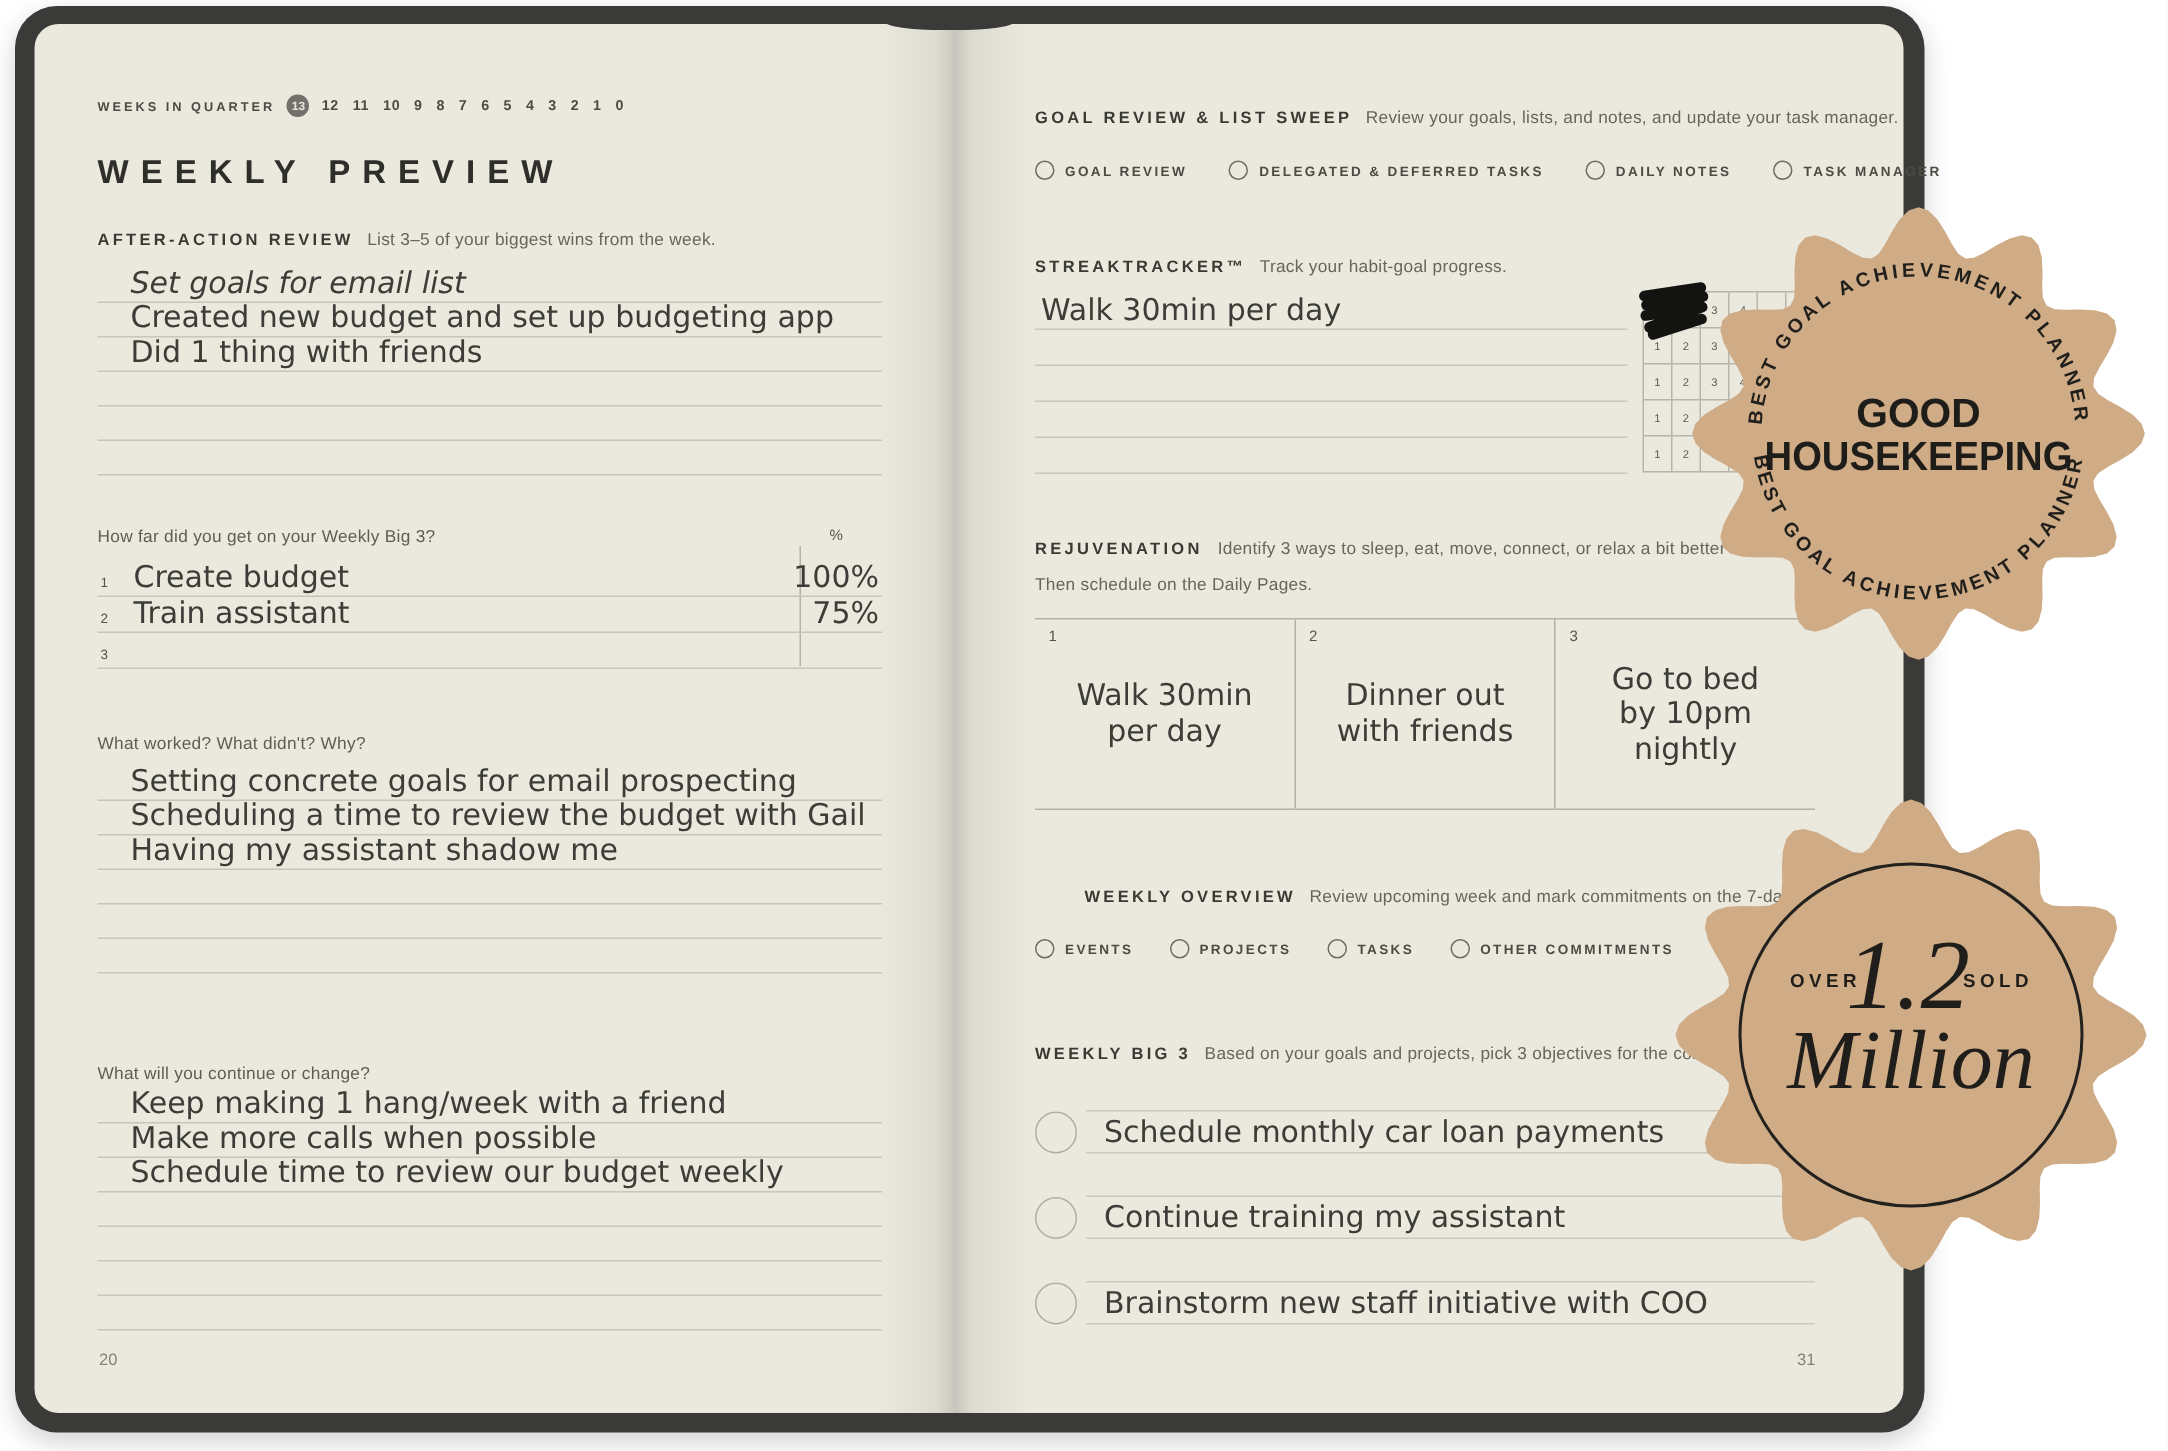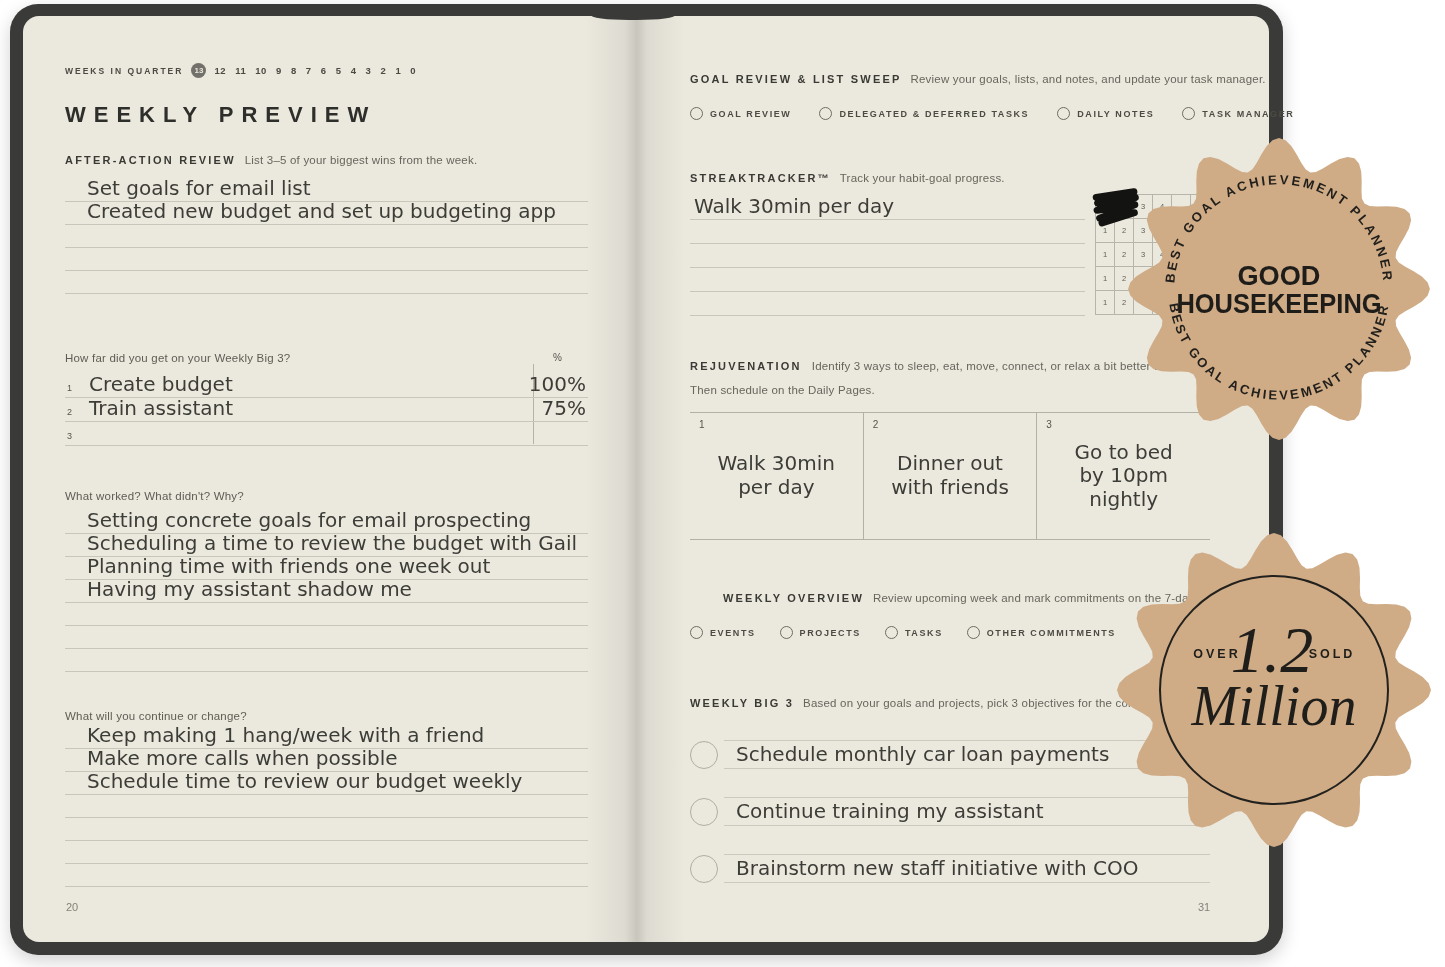--- a/index.html
+++ b/index.html
@@ -81,25 +81,28 @@
     <span class="wiq-nums">12 11 10 9 8 7 6 5 4 3 2 1 0</span>
   </div>
 
   <div class="abs title" style="left:65px;top:102px;z-index:3;">WEEKLY PREVIEW</div>
 
   <div class="abs" style="left:65px;top:154px;display:flex;align-items:baseline;gap:9px;z-index:3;">
     <span class="label">AFTER-ACTION REVIEW</span>
     <span class="desc">List 3–5 of your biggest wins from the week.</span>
   </div>
   <div class="rows" style="left:65px;top:179px;width:523px;z-index:3;">
-    <div class="row" style="height:22px;">
+    <div class="row" style="height:22px;font-style:italic;">
       <span class="hw">Set goals for email list</span>
       </div>
     <div class="row" style="height:22px;">
       <span class="hw">Created new budget and set up budgeting app</span>
+      </div>
+    <div class="row" style="height:22px;">
+      <span class="hw">Did 1 thing with friends</span>
       </div>
     <div class="row" style="height:22px;"></div>
     <div class="row" style="height:22px;"></div>
     <div class="row" style="height:22px;"></div>
   </div>
 
   <div class="abs q" style="left:65px;top:352px;z-index:3;">How far did you get on your Weekly Big 3?</div>
   <div class="abs" style="left:553px;top:352px;font:400 10px 'Liberation Sans',sans-serif;color:#55544c;z-index:3;">%</div>
   <div class="abs" style="left:533px;top:364px;width:1px;height:80px;background:#b5b2a8;z-index:3;"></div>
   <div class="rows" style="left:65px;top:374px;width:523px;z-index:3;">
@@ -118,23 +121,20 @@
       </div>
   </div>
 
   <div class="abs q" style="left:65px;top:490px;z-index:3;">What worked? What didn't? Why?</div>
   <div class="rows" style="left:65px;top:511px;width:523px;z-index:3;">
     <div class="row" style="height:22px;">
       <span class="hw">Setting concrete goals for email prospecting</span>
       </div>
     <div class="row" style="height:22px;">
       <span class="hw">Scheduling a time to review the budget with Gail</span>
-      </div>
-    <div class="row" style="height:22px;">
-      <span class="hw">Planning time with friends one week out</span>
       </div>
     <div class="row" style="height:22px;">
       <span class="hw">Having my assistant shadow me</span>
       </div>
     <div class="row" style="height:22px;"></div>
     <div class="row" style="height:22px;"></div>
     <div class="row" style="height:22px;"></div>
   </div>
 
   <div class="abs q" style="left:65px;top:710px;z-index:3;">What will you continue or change?</div>

